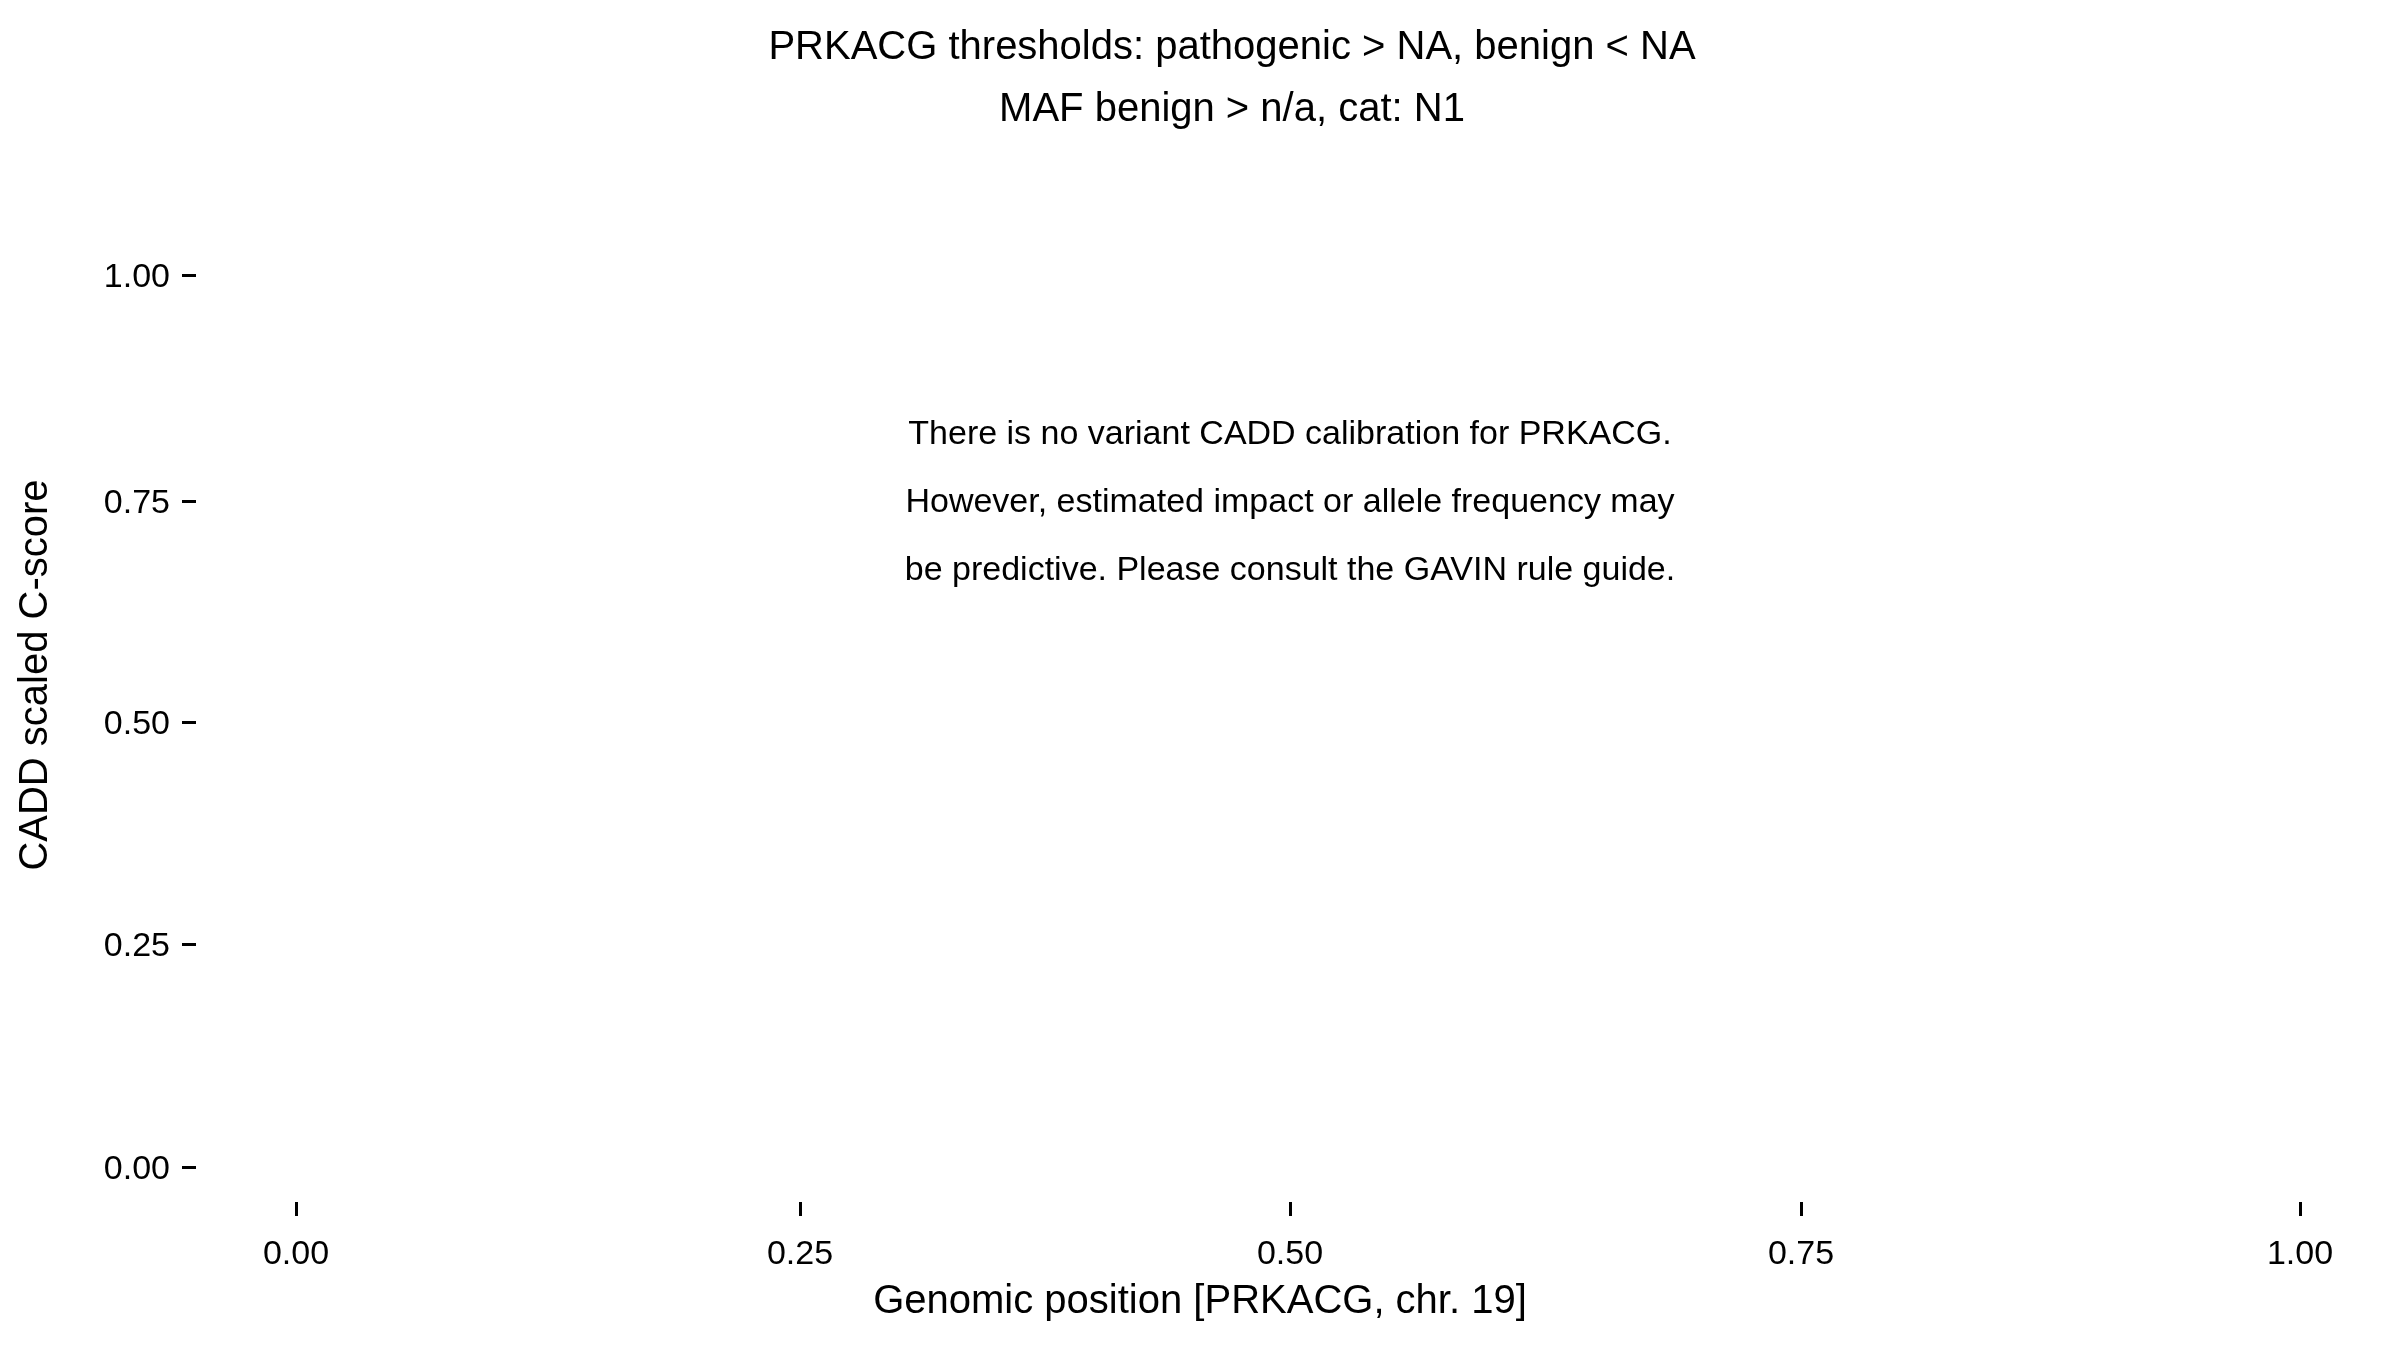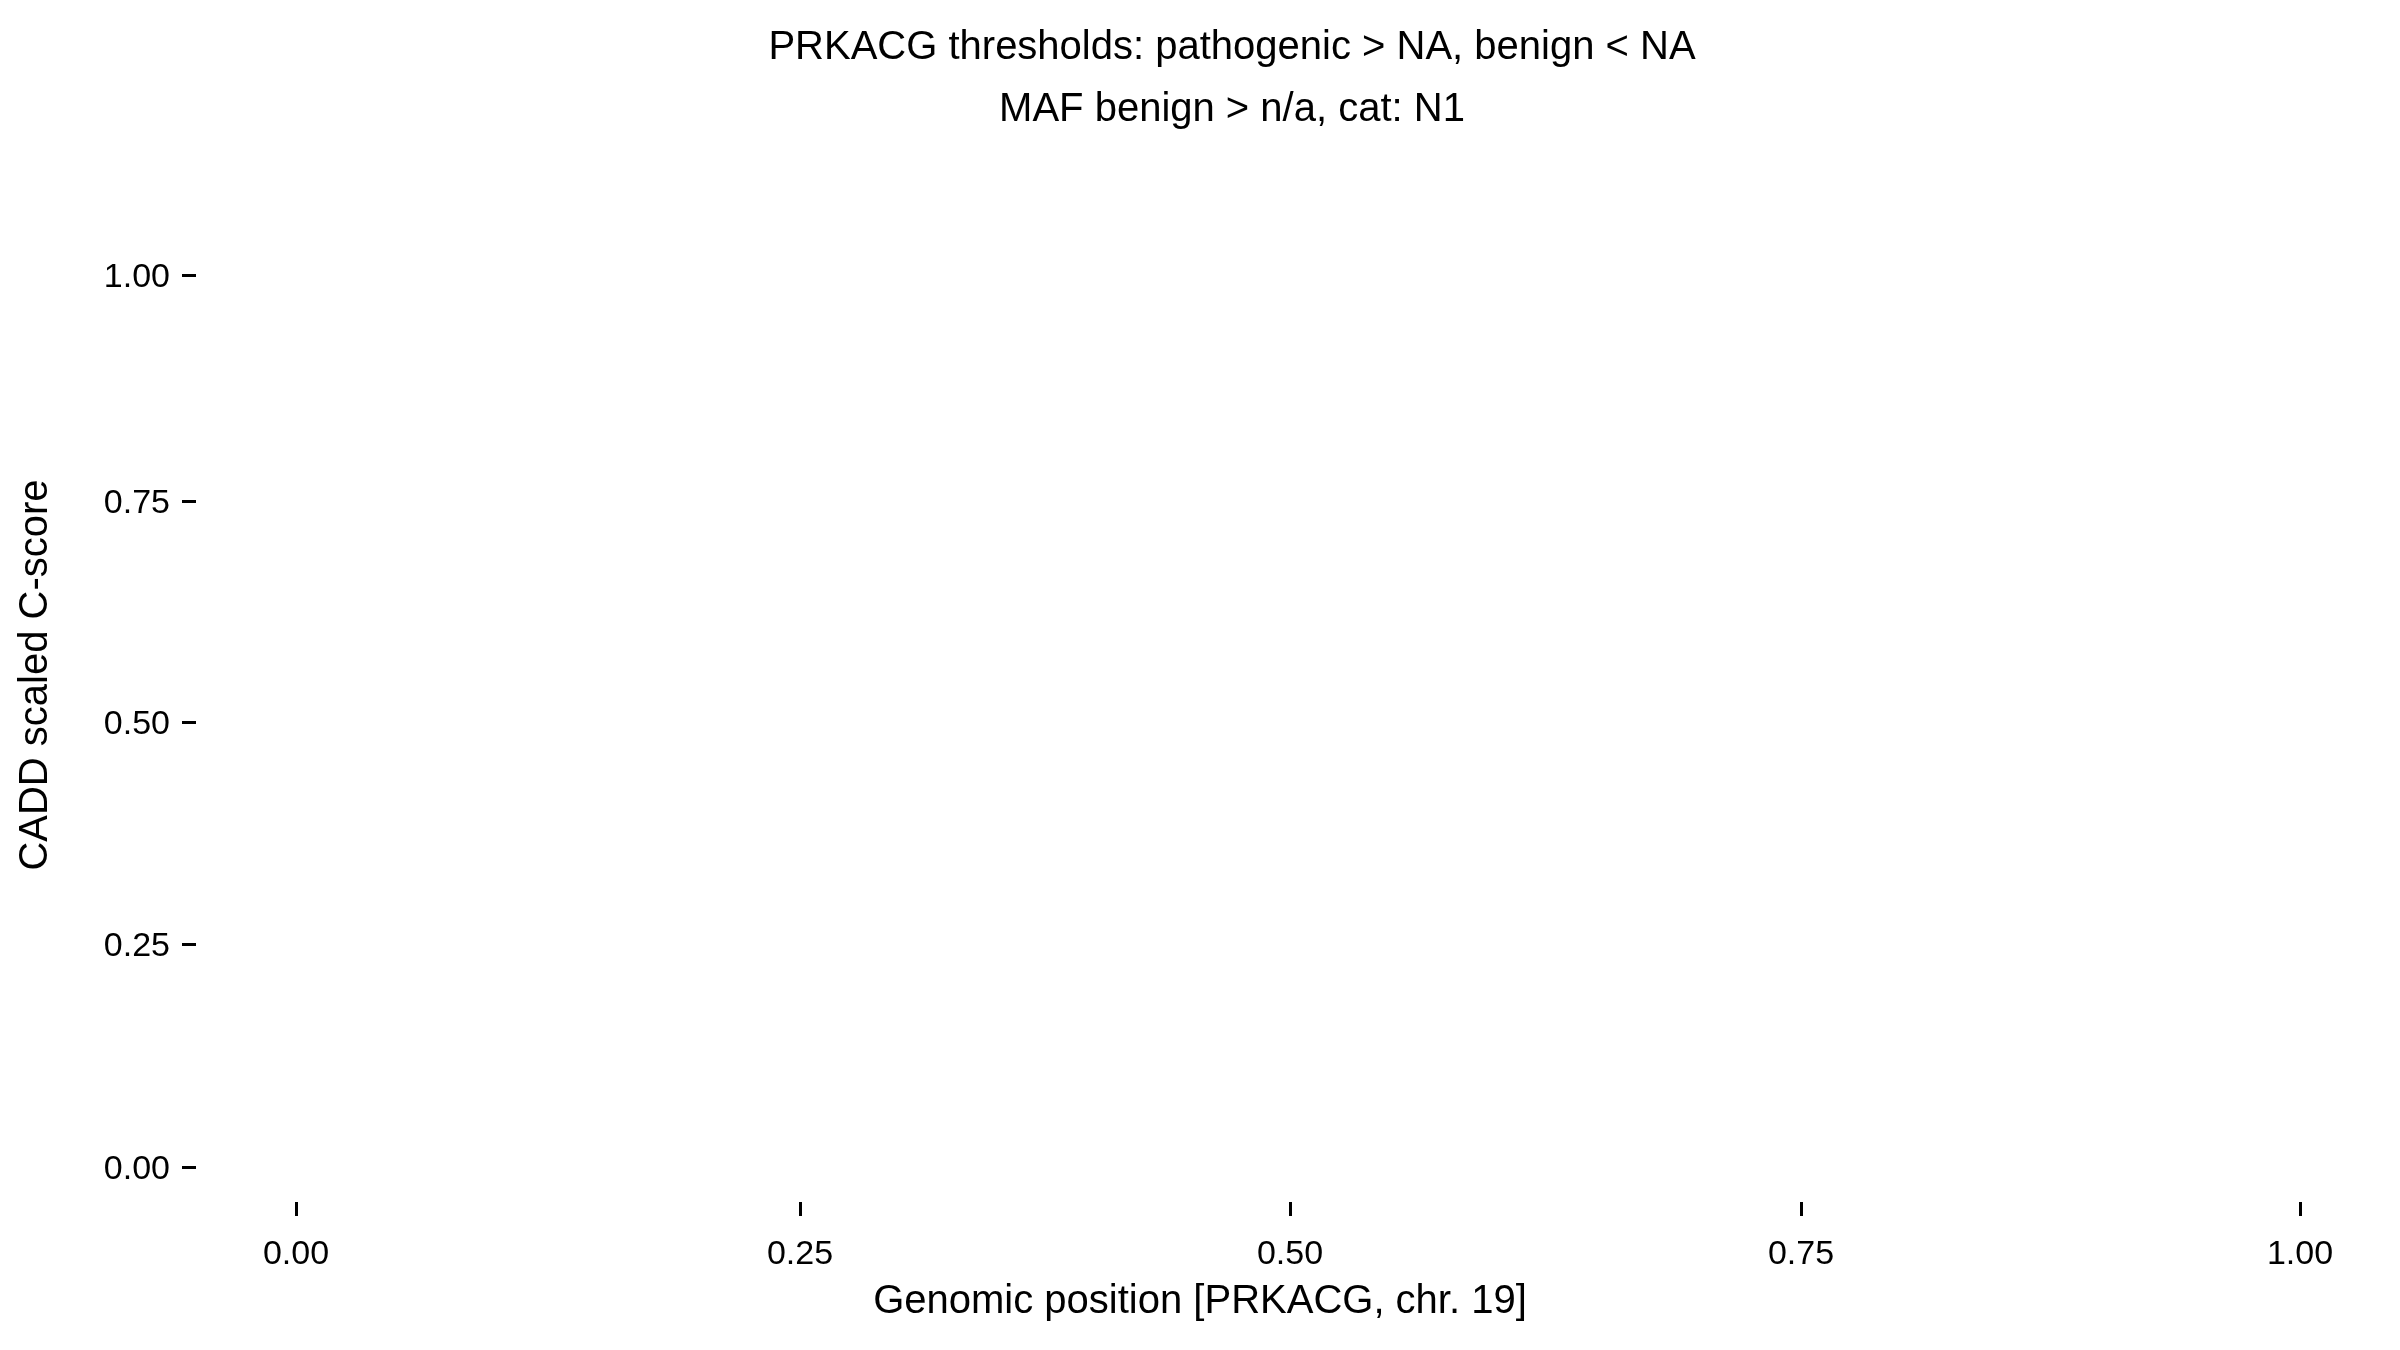--- a/index.html
+++ b/index.html
@@ -176,14 +176,19 @@
   <div class="xtick-wrap" style="left: 1801px;">
     <span class="xtick">0.75</span>
   </div>
   <div class="xtick-mark" style="left: 1800px;"></div>
 
   <div class="xtick-wrap" style="left: 2300px;">
     <span class="xtick">1.00</span>
   </div>
   <div class="xtick-mark" style="left: 2299px;"></div>
 
+  <div class="annotation">
+    <div class="annotation-line">There is no variant CADD calibration for PRKACG.</div>
+    <div class="annotation-line">However, estimated impact or allele frequency may</div>
+    <div class="annotation-line">be predictive. Please consult the GAVIN rule guide.</div>
+  </div>
 
 </div>
 
 </body></html>

